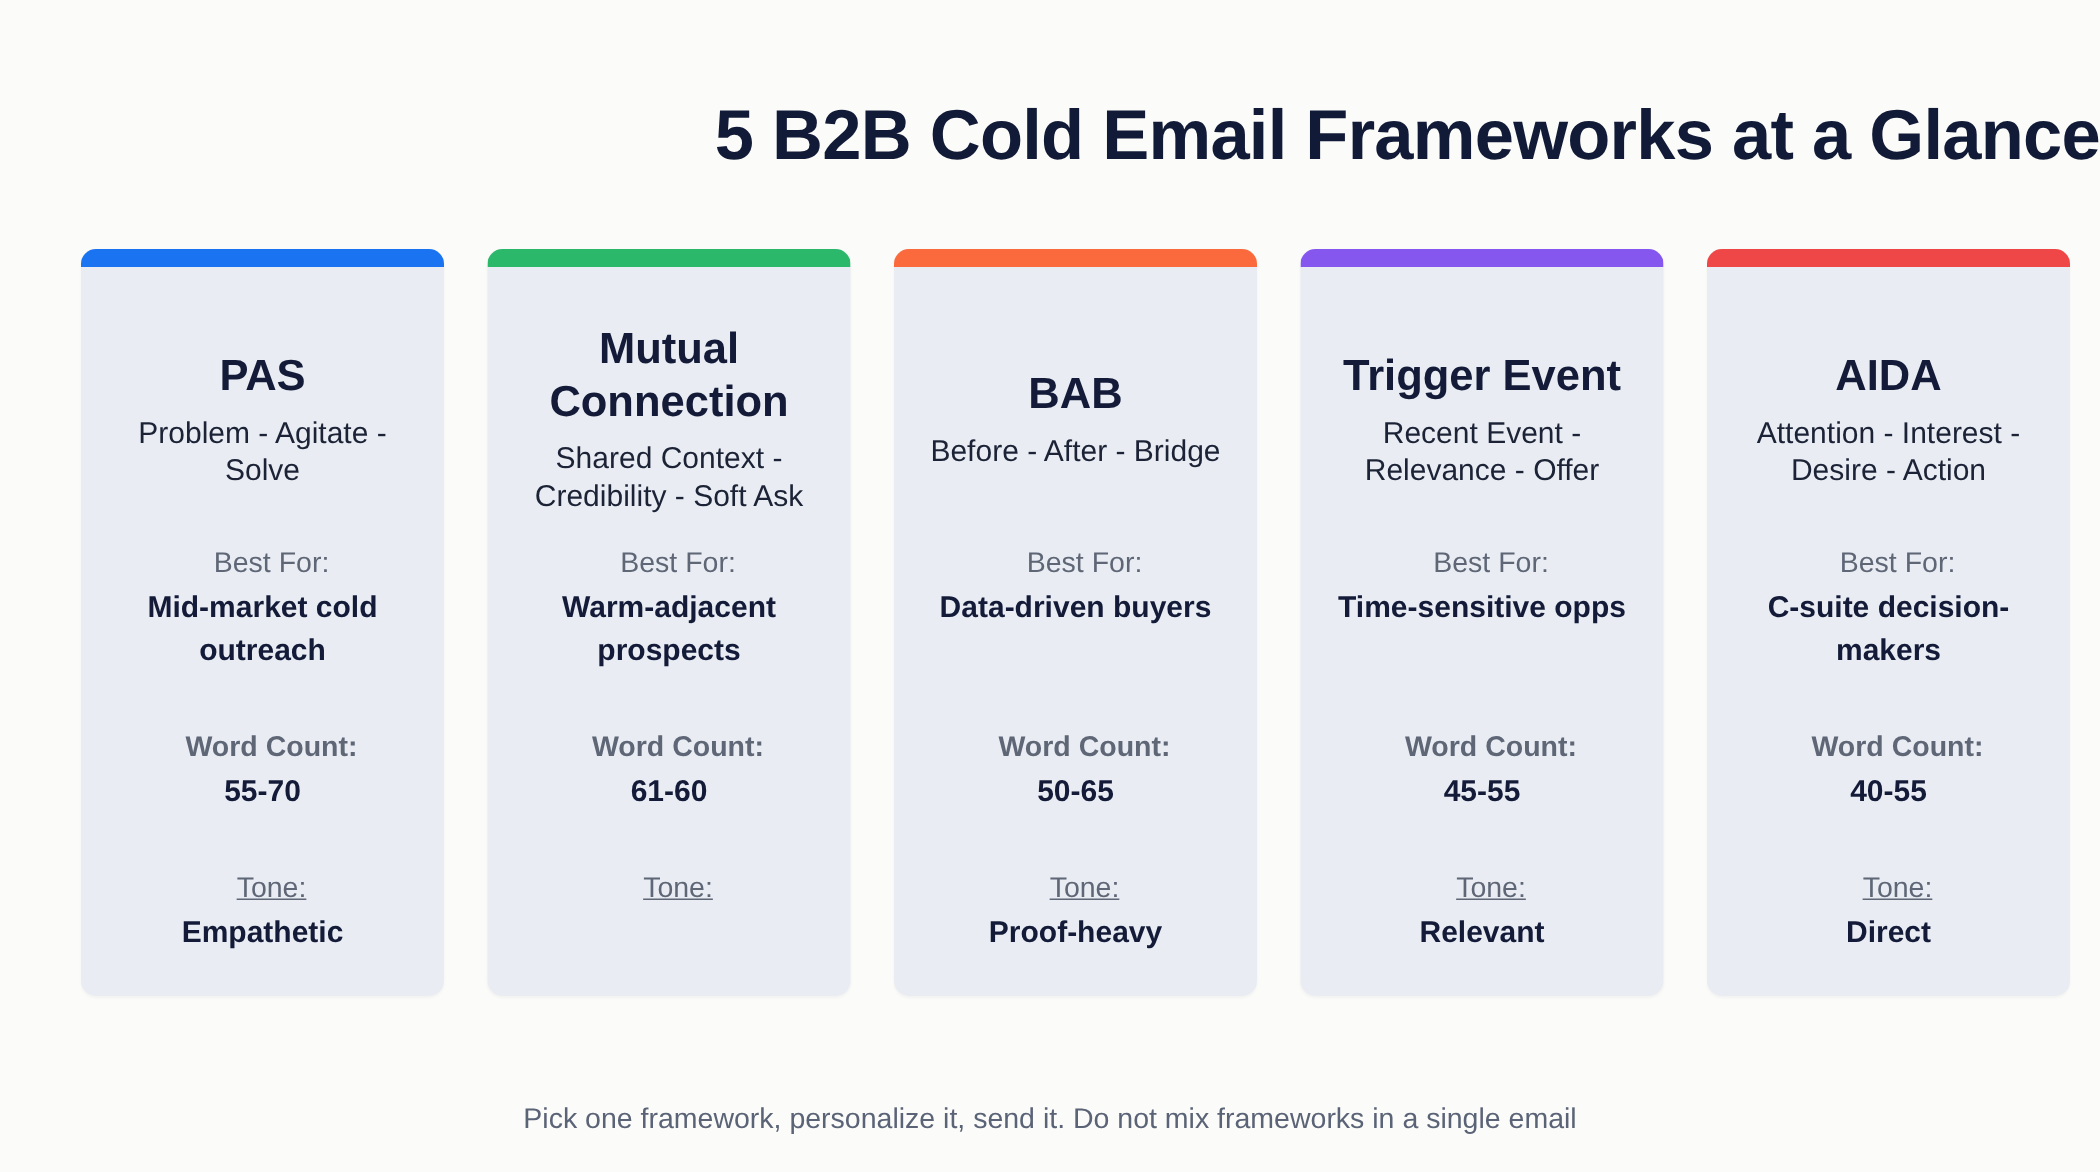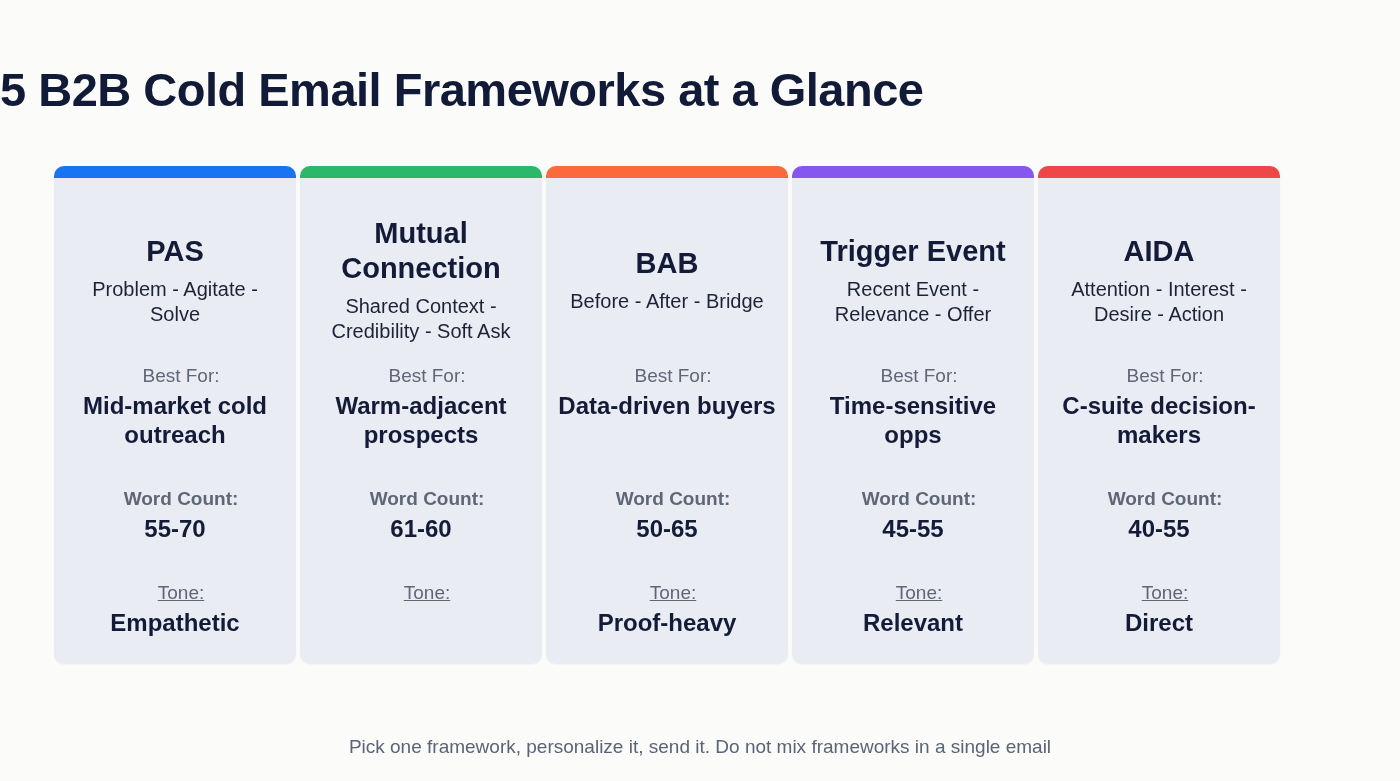--- a/index.html
+++ b/index.html
@@ -5,26 +5,26 @@
   html, body { margin:0; padding:0; }
   body {
     width:1400px; height:781px; overflow:hidden;
     background:#fbfbf9;
     font-family:"Liberation Sans", "DejaVu Sans", sans-serif;
     color:#141c36;
     position:relative;
   }
   .title {
     position:absolute; top:62px; left:0; width:1400px;
-    text-align:left; font-size:47px; font-weight:700; color:#111a36;
+    text-align:right; font-size:47px; font-weight:700; color:#111a36;
     letter-spacing:-0.5px;
   }
   .cards {
     position:absolute; top:166px; left:54px;
-    display:flex; gap:4px;
+    display:flex; gap:29px;
   }
   .card {
     width:242px; height:498px;
     background:#e9edf3;
     border-radius:10px;
     position:relative;
     overflow:hidden;
     text-align:center;
     box-shadow:0 1px 2px rgba(0,0,0,0.04);
   }
@@ -41,21 +41,21 @@
   .card .steps {
     font-size:20px; line-height:25px; color:#1c2336; margin-top:8px;
     padding:0 12px;
   }
   .sec-label {
     position:absolute; left:12px; right:0;
     font-size:19px; color:#5f6777;
   }
   .sec-val {
     position:absolute; left:0; right:0;
-    font-size:24px; font-weight:700; line-height:29px; color:#131b38;
+    font-size:20px; font-weight:700; line-height:29px; color:#131b38;
     padding:0 10px;
   }
   .l1 { top:199px; }
   .v1 { top:225px; }
   .l2 { top:322px;font-weight:bold; }
   .v2 { top:348px; }
   .l3 { top:416px;text-decoration:underline; }
   .v3 { top:442px; }
   .footer {
     position:absolute; top:736px; left:0; width:1400px;

